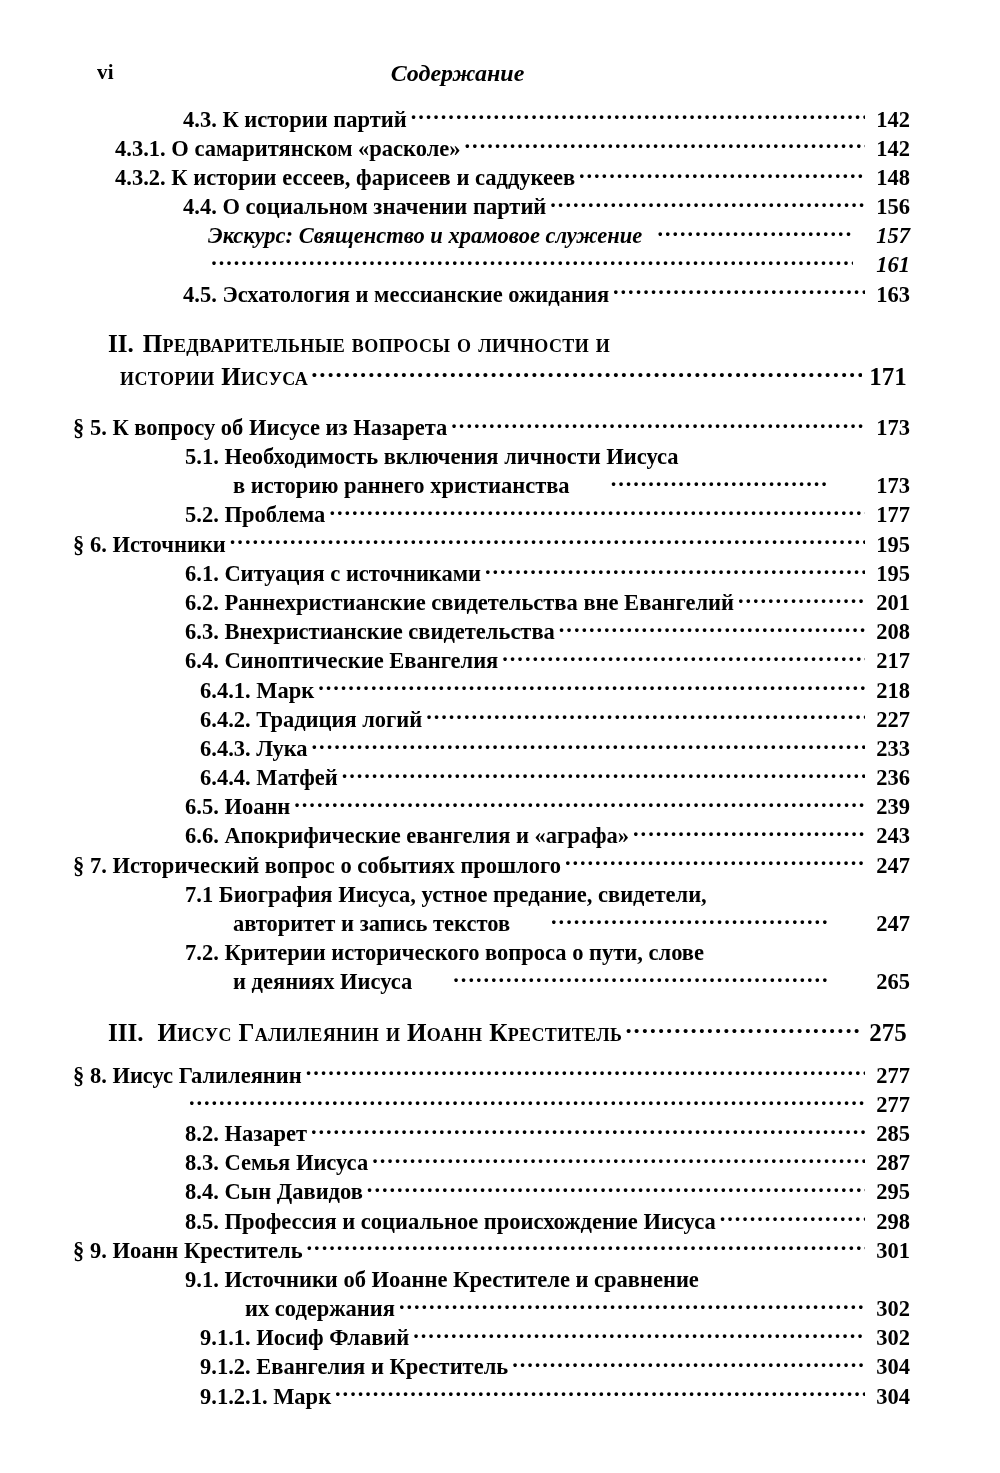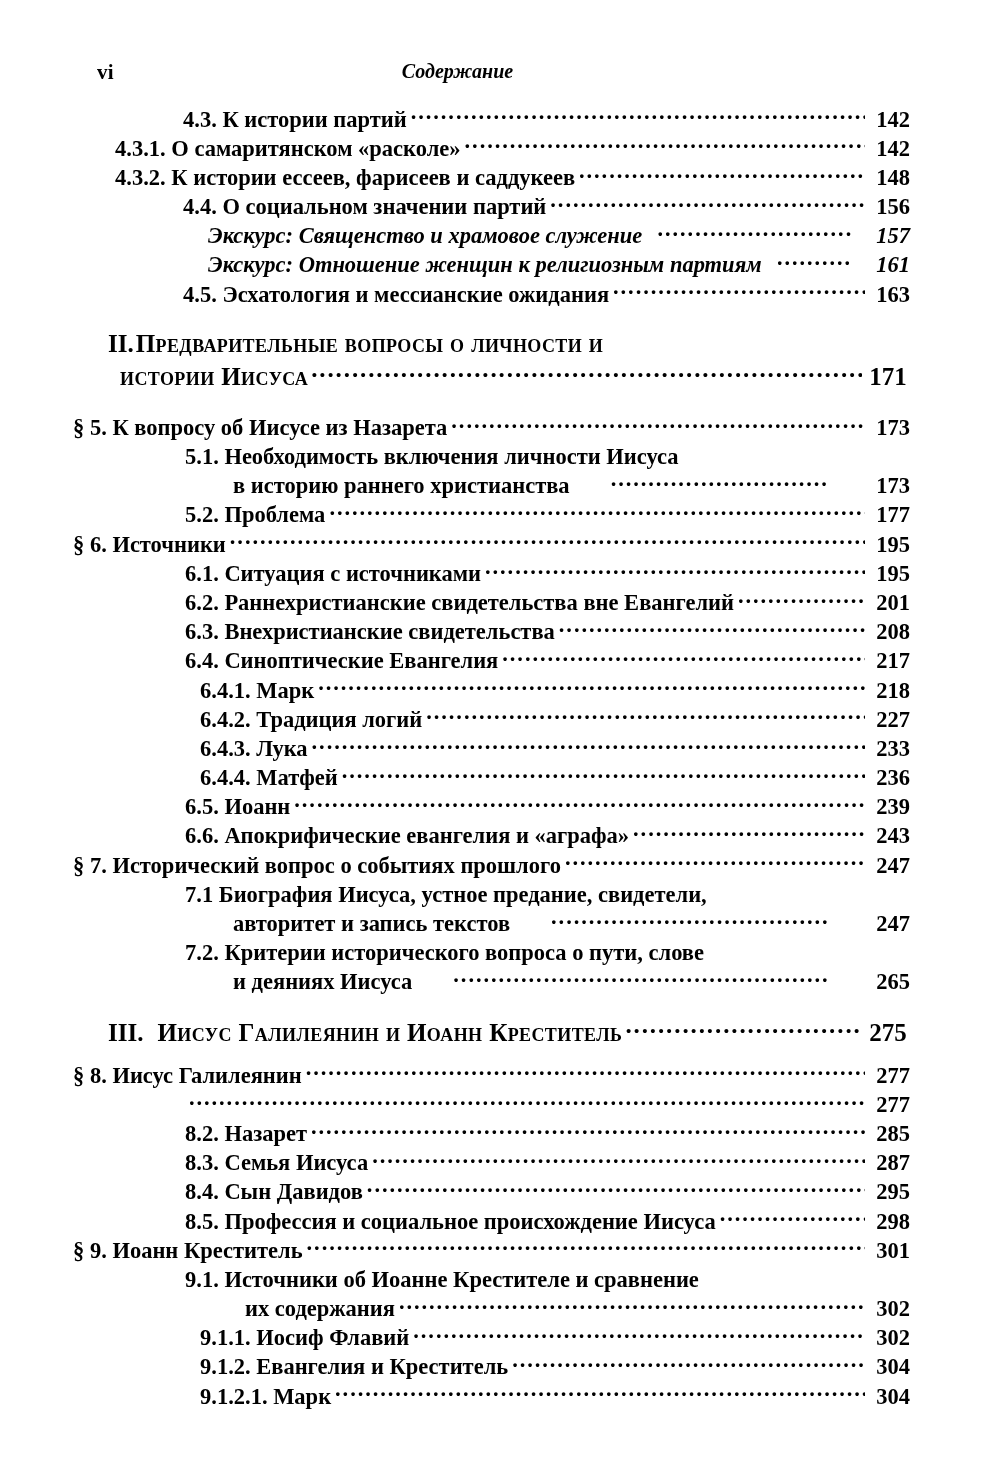--- a/index.html
+++ b/index.html
@@ -32,21 +32,21 @@
     font-size:21px;
     letter-spacing:.3px;
   }
   .runtitle{
     position:absolute;
     left:0; width:1000px;
     top:0;
     text-align:center;
     font-style:italic;
     font-weight:bold;
-    font-size:20px;
+    font-size:24px;
     padding-right:85px;
     box-sizing:border-box;
   }
 
   
   .toc{
     position:absolute;
     left:0; top:104px;
     width:1000px;
   }
@@ -177,37 +177,36 @@
           <span class="txt">4.4. О социальном значении партий</span>
           <span class="lead"></span>
           <span class="pg">156</span>
         </div>
         <div class="entry lvl-1e italic">
           <span class="txt">Экскурс: Священство и храмовое служение</span>
           <span class="lead"></span>
           <span class="pg">157</span>
         </div>
         <div class="entry lvl-1e italic">
-          <span class="txt">Экскурс: Отношение женщин к религиозным партиям</span>
           <span class="lead"></span>
           <span class="pg">161</span>
         </div>
         <div class="entry lvl-1">
           <span class="txt">4.5. Эсхатология и мессианские ожидания</span>
           <span class="lead"></span>
           <span class="pg">163</span>
         </div>
       </div>
 
     <div class="gap-top"></div>
 
     <div class="chap">
       <div class="capline">
         <span class="txt">II.</span>
-        <span class="smallcaps" style="margin-left:2px">Предварительные вопросы о личности и</span>
+        <span class="smallcaps" style="margin-left:9px">Предварительные вопросы о личности и</span>
       </div>
       <div class="capline cont">
         <span class="smallcaps">истории Иисуса</span>
         <span class="lead"></span>
         <span class="pg">171</span>
       </div>
     </div>
 
     <div class="gap-bot"></div>
 

